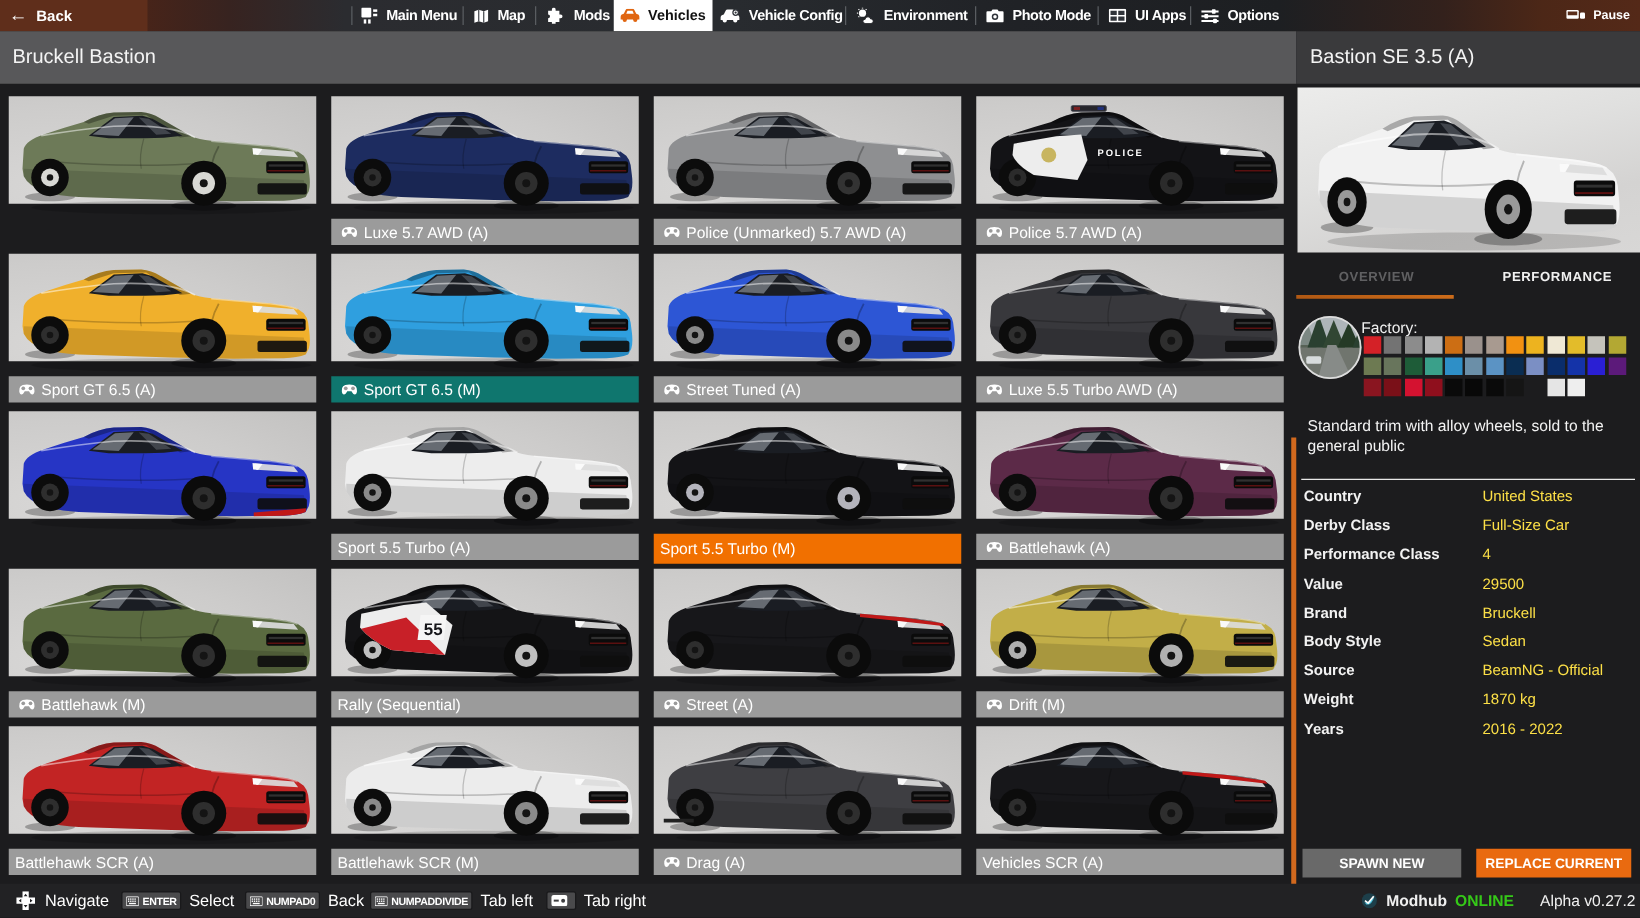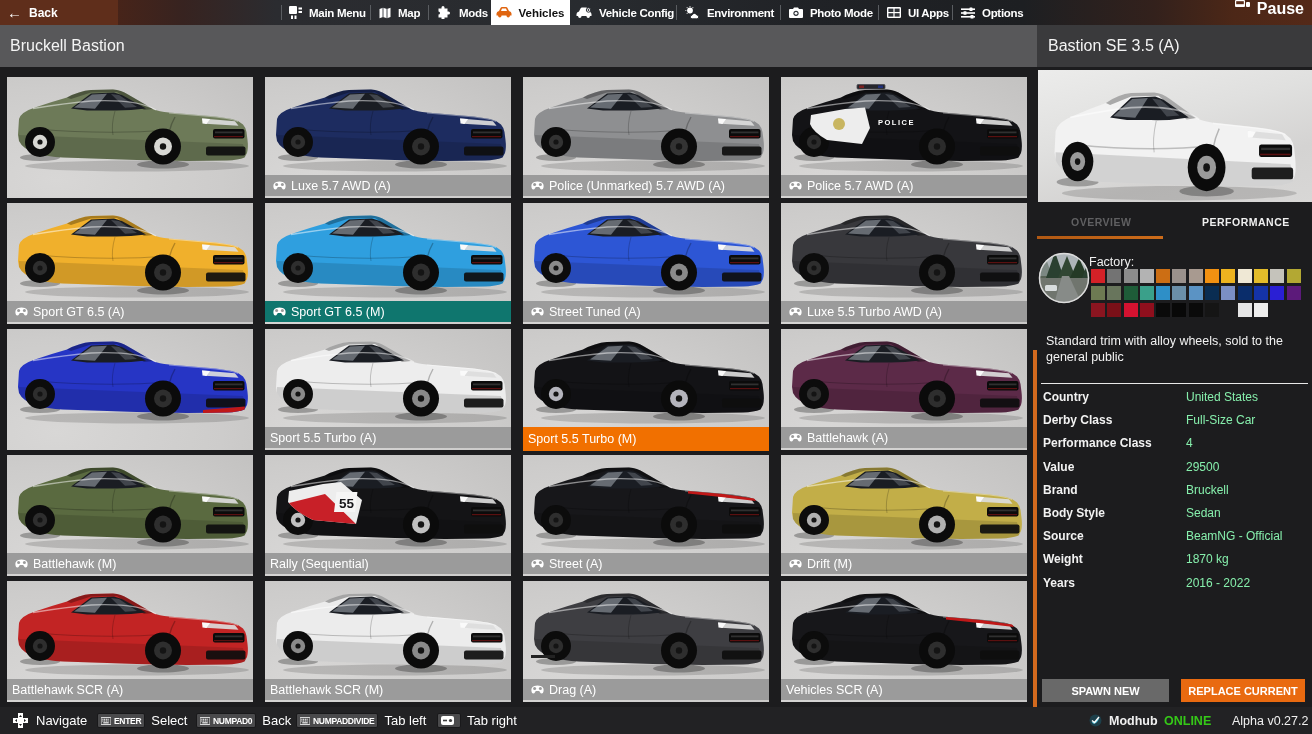--- a/index.html
+++ b/index.html
@@ -6,44 +6,44 @@
 #topbar{position:absolute;left:0;top:0;width:1312px;height:25px;
  background:linear-gradient(90deg,#532717 0%,#4a2418 8%,#372320 14%,#2b2c30 21%,#282b2f 45%,#202226 62%,#1d1f22 78%,#33211c 88%,#4c2717 94%,#542918 100%)}
 #backbtn{position:absolute;left:0;top:0;width:118px;height:25px;background:#5f2e1b;color:#fff;
  font-size:12px;font-weight:bold;display:flex;align-items:center;padding-left:7px}
 .titem{position:absolute;top:0;height:25px;display:flex;align-items:center;color:#fff;font-size:11.5px;font-weight:bold;letter-spacing:-0.3px}
 .titem svg{margin-right:7px}
 .tsep{position:absolute;top:5px;width:1px;height:15px;background:#5a5d61}
 #vehtab{position:absolute;left:491px;top:0;width:79px;height:25px;background:#fff;color:#111;
  font-size:11.5px;font-weight:bold;display:flex;align-items:center;justify-content:center}
 #vehtab svg{margin-right:6px}
-#pausebtn{position:absolute;right:8px;top:0;height:25px;display:flex;align-items:flex-start;color:#fff;font-size:16px;font-weight:bold}
+#pausebtn{position:absolute;right:8px;top:0;height:25px;display:flex;align-items:center;color:#fff;font-size:10px;font-weight:bold}
 #pausebtn svg{margin-right:7px}
 #lefthead{position:absolute;left:0;top:25px;width:1037px;height:42px;background:#58585a;color:#f4f4f4;
  font-size:16px;display:flex;align-items:center;padding-left:10px}
 #panelhead{position:absolute;left:1037px;top:25px;width:275px;height:42px;background:#3a3a3c;color:#f4f4f4;
  font-size:16px;display:flex;align-items:center;padding-left:11px}
 .card{position:absolute;width:246px;height:119px}
-.cimg{position:absolute;left:0;top:0;width:246px;height:121px;
+.cimg{position:absolute;left:0;top:0;width:246px;height:86px;
  background:radial-gradient(150% 170% at 20% 85%,#d8d7d6 0%,#cdcccb 45%,#c2c1c0 75%,#bbbab9 100%)}
 .cap{position:absolute;left:0;top:98px;width:246px;height:21px;color:#fff;font-size:12.5px;
  display:flex;align-items:center;padding-left:5px;white-space:nowrap;overflow:hidden}
 #preview{position:absolute;left:1038px;top:70px;width:274px;height:132px;
  background:linear-gradient(165deg,#ececeb 0%,#e0e0df 40%,#d4d3d2 72%,#d8d7d6 100%)}
 #tab1{position:absolute;left:1071px;top:216px;width:60px;color:#606062;font-size:10.5px;font-weight:bold;letter-spacing:0.5px}
 #tab2{position:absolute;left:1202px;top:216px;width:90px;color:#f0f0f0;font-size:10.5px;font-weight:bold;letter-spacing:0.5px}
 #tabline{position:absolute;left:1037px;top:236px;width:126px;height:2.5px;background:linear-gradient(90deg,#b05813,#cd6c1a)}
 #circthumb{position:absolute;left:1038px;top:252px}
 #factory{position:absolute;left:1089px;top:255px;color:#f0f0f0;font-size:12.5px}
 .sw{position:absolute;width:13.5px;height:14px}
 #desc{position:absolute;left:1046px;top:333px;width:250px;color:#f2f2f2;font-size:12.5px;line-height:16px}
 #oline{position:absolute;left:1033px;top:350px;width:4px;height:361px;background:#d2691e}
 #wline{position:absolute;left:1041px;top:383px;width:267px;height:1px;background:#e8e8e8}
 .kvk{position:absolute;left:1043px;color:#f2f2f2;font-size:12px;font-weight:bold}
-.kvv{position:absolute;left:1186px;color:#86efac;font-size:12px}
+.kvv{position:absolute;left:1186px;color:#fde047;font-size:12px}
 #spawnbtn{position:absolute;left:1042px;top:679px;width:127px;height:23px;background:#696969;color:#fff;
  font-size:11px;font-weight:bold;display:flex;align-items:center;justify-content:center}
 #replacebtn{position:absolute;left:1181px;top:679px;width:124px;height:23px;background:#e96a10;color:#fff;
  font-size:11px;font-weight:bold;display:flex;align-items:center;justify-content:center}
 #bottombar{position:absolute;left:0;top:707px;width:1312px;height:27px;background:#222224}
 .bitem{position:absolute;top:0;height:27px;display:flex;align-items:center;color:#fff;font-size:13px}
 .kbadge{display:inline-flex;align-items:center;background:#4a4a4c;border:1px solid #19191b;border-radius:2px;
  padding:1px 3px;font-size:8.5px;letter-spacing:-0.3px;font-weight:bold;color:#fff;margin-right:6px;height:15px}
 .blab{font-size:13px}
 #modhub{position:absolute;left:1089px;top:0;height:27px;display:flex;align-items:center;color:#f0f0f0;font-size:12.5px;font-weight:bold}

